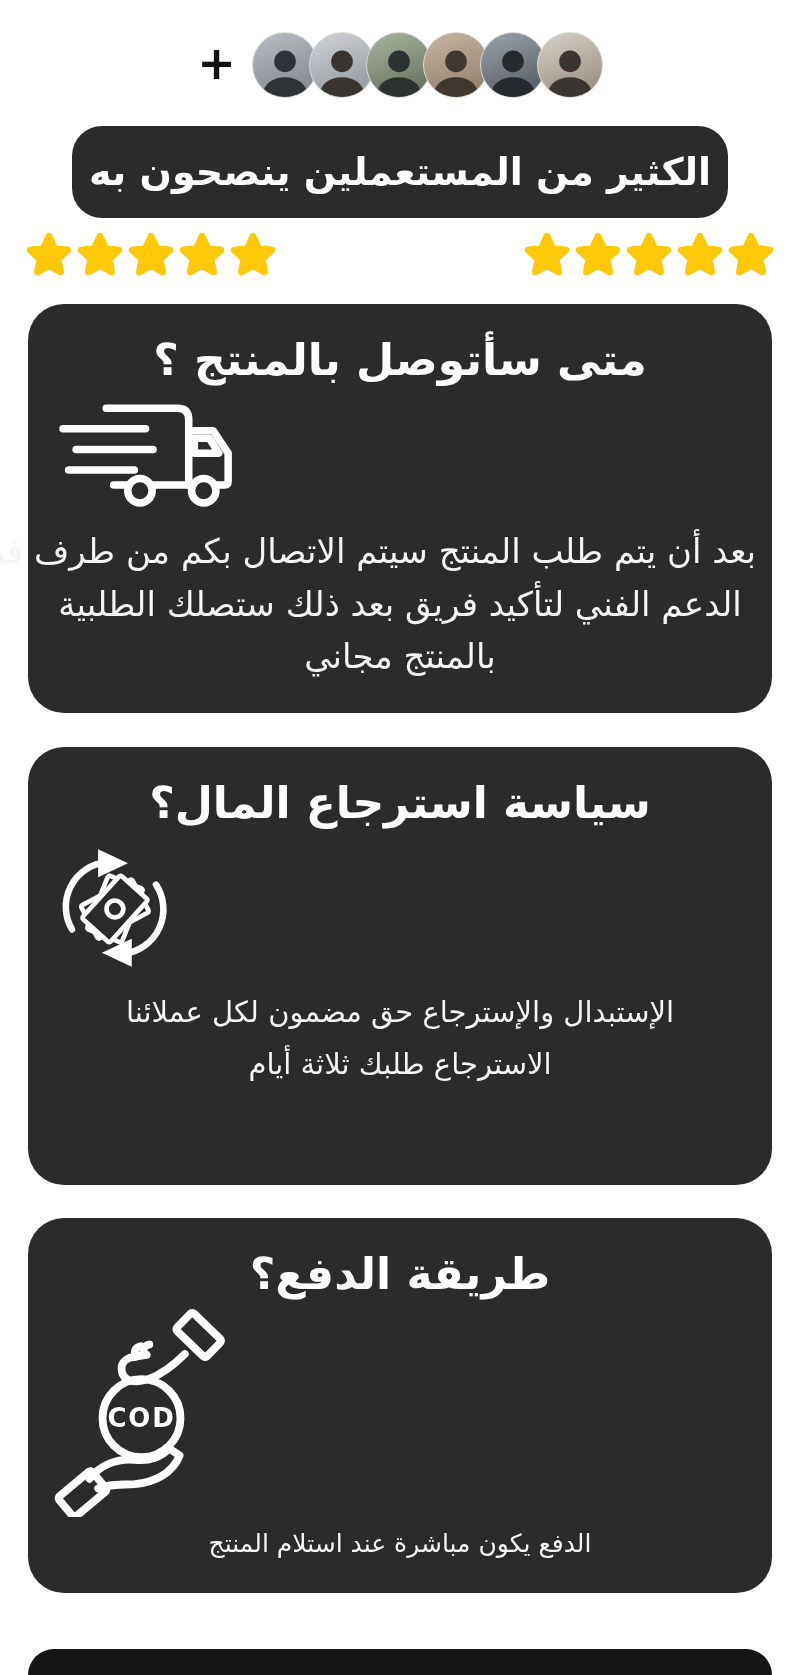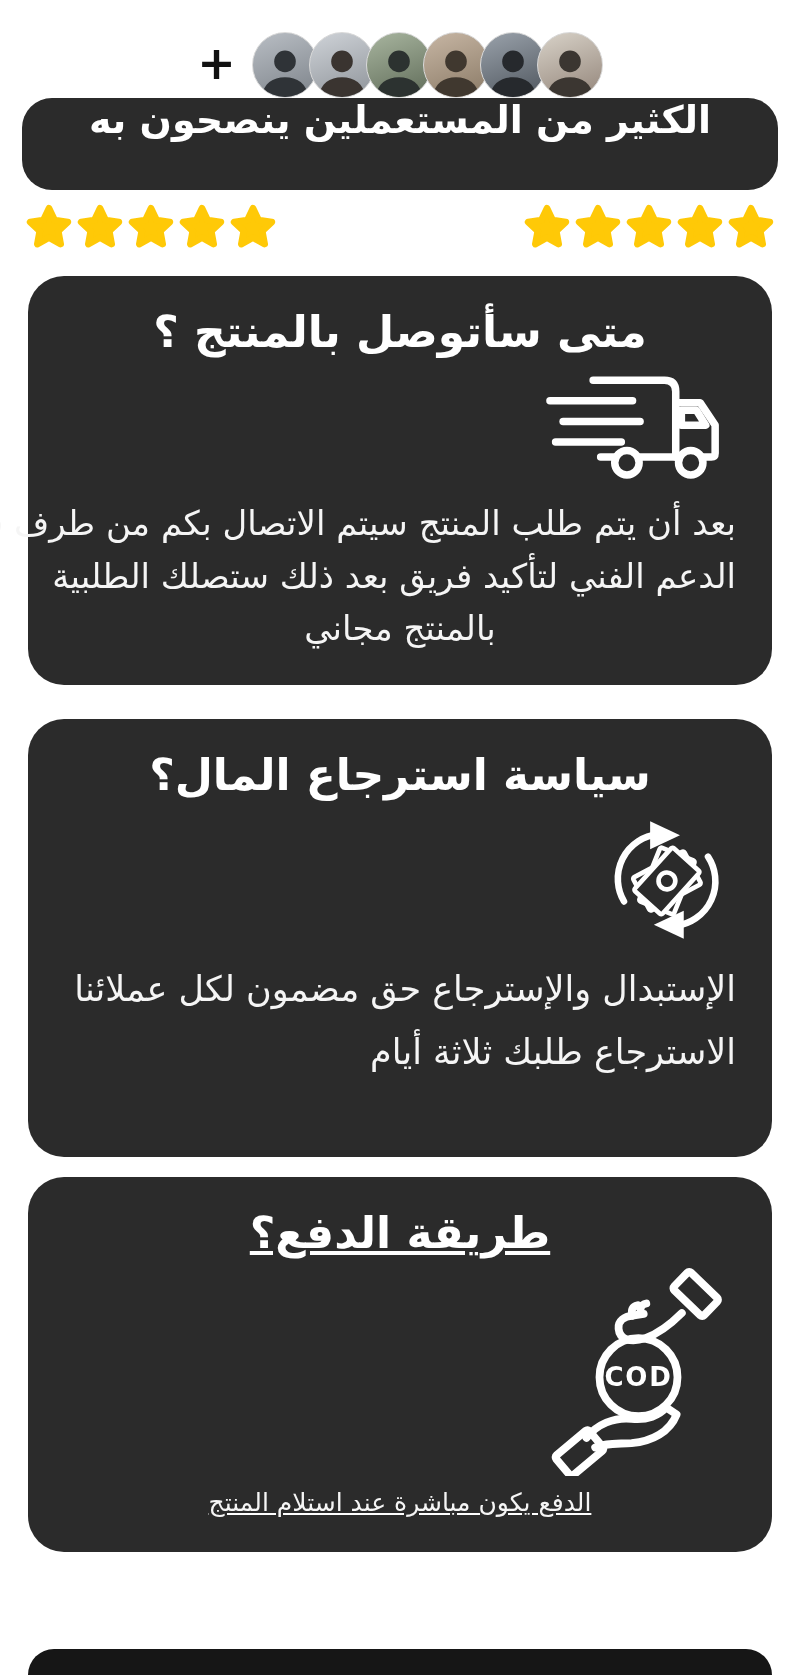--- a/index.html
+++ b/index.html
@@ -21,43 +21,43 @@
   .avatar svg { width:60px; height:54px; display:block; }
   .avatar:nth-child(1){ background:linear-gradient(160deg,#b9bec4,#7d838a); }
   .avatar:nth-child(2){ background:linear-gradient(160deg,#cfd3d8,#8e9399); }
   .avatar:nth-child(3){ background:linear-gradient(160deg,#a8b59f,#5f6b58); }
   .avatar:nth-child(4){ background:linear-gradient(160deg,#c7b6a4,#8a7a66); }
   .avatar:nth-child(5){ background:linear-gradient(160deg,#9aa2ab,#4f565e); }
   .avatar:nth-child(6){ background:linear-gradient(160deg,#d8d2c8,#93857a); }
   .rating { font-size:27px; font-weight:bold; direction:rtl; color:var(--color-rating_text,#111); white-space:nowrap; }
   
   .banner {
-    width:756px; height:92px; margin:0 auto 0; background:var(--color-card_bg,#2b2b2b);
-    border-radius:30px; display:flex; justify-content:center;
+    width:656px; height:92px; margin:28px auto 0; background:var(--color-card_bg,#2b2b2b);
+    border-radius:30px; display:flex; align-items:center; justify-content:center;
   }
   .banner-text { color:var(--color-title_text,#fff); font-size:38px; font-weight:bold; direction:rtl; white-space:nowrap; }
   
   .stars-row { display:flex; justify-content:space-between; margin:14px 24px 0; }
   .star-group { display:flex; gap:1px; }
   .star svg { display:block; }
   .star-shape { fill:var(--color-star,#FFC907); stroke:var(--color-star,#FFC907); stroke-width:3.4; stroke-linejoin:round; }
   
   .card {
     width:744px; margin:0 auto; background:var(--color-card_bg,#2b2b2b);
-    border-radius:36px; color:var(--color-title_text,#fff); text-align:center; padding:30px 36px;
+    border-radius:36px; color:var(--color-title_text,#fff); text-align:center; padding:30px 16px;
   }
   .card-delivery { margin-top:24px; min-height:370px; }
   .card-refund   { margin-top:34px; min-height:438px; }
-  .card-payment  { margin-top:20px; min-height:372px;text-decoration:underline; }
+  .card-payment  { margin-top:33px; min-height:372px; }
   .card-title { font-size:44px; font-weight:bold; direction:rtl; white-space:nowrap; }
-  .card-icon { display:flex; justify-content:flex-end; margin:10px auto 8px; }
+  .card-icon { display:flex; justify-content:flex-start; margin:10px auto 8px; }
   .card-body { direction:rtl; color:var(--color-body_text,#f5f5f5); }
   .card-body .line { display:block; white-space:nowrap; }
   .card-delivery .card-body { font-size:34px; line-height:1.55; }
-  .card-refund   .card-body { font-size:35px; line-height:1.8;text-align:right; }
+  .card-refund   .card-body { font-size:29px; line-height:1.8; }
   .card-payment  .card-body { font-size:25px; line-height:1.5; margin-top:4px; }
   .icon-stroke { fill:none; stroke:#fff; stroke-linecap:round; stroke-linejoin:round; }
   .note { fill:var(--color-card_bg,#2b2b2b); stroke:#fff; stroke-width:5; }
   .cod-text { fill:#fff; font-family:"DejaVu Sans",sans-serif; font-weight:bold; font-size:30px; letter-spacing:2px; text-anchor:middle; }
   
   .next-card {
     position:absolute; bottom:0; left:28px; right:28px; height:26px;
     background:var(--color-next_card_bg,#161616); border-radius:30px 30px 0 0;
   }
 </style>

